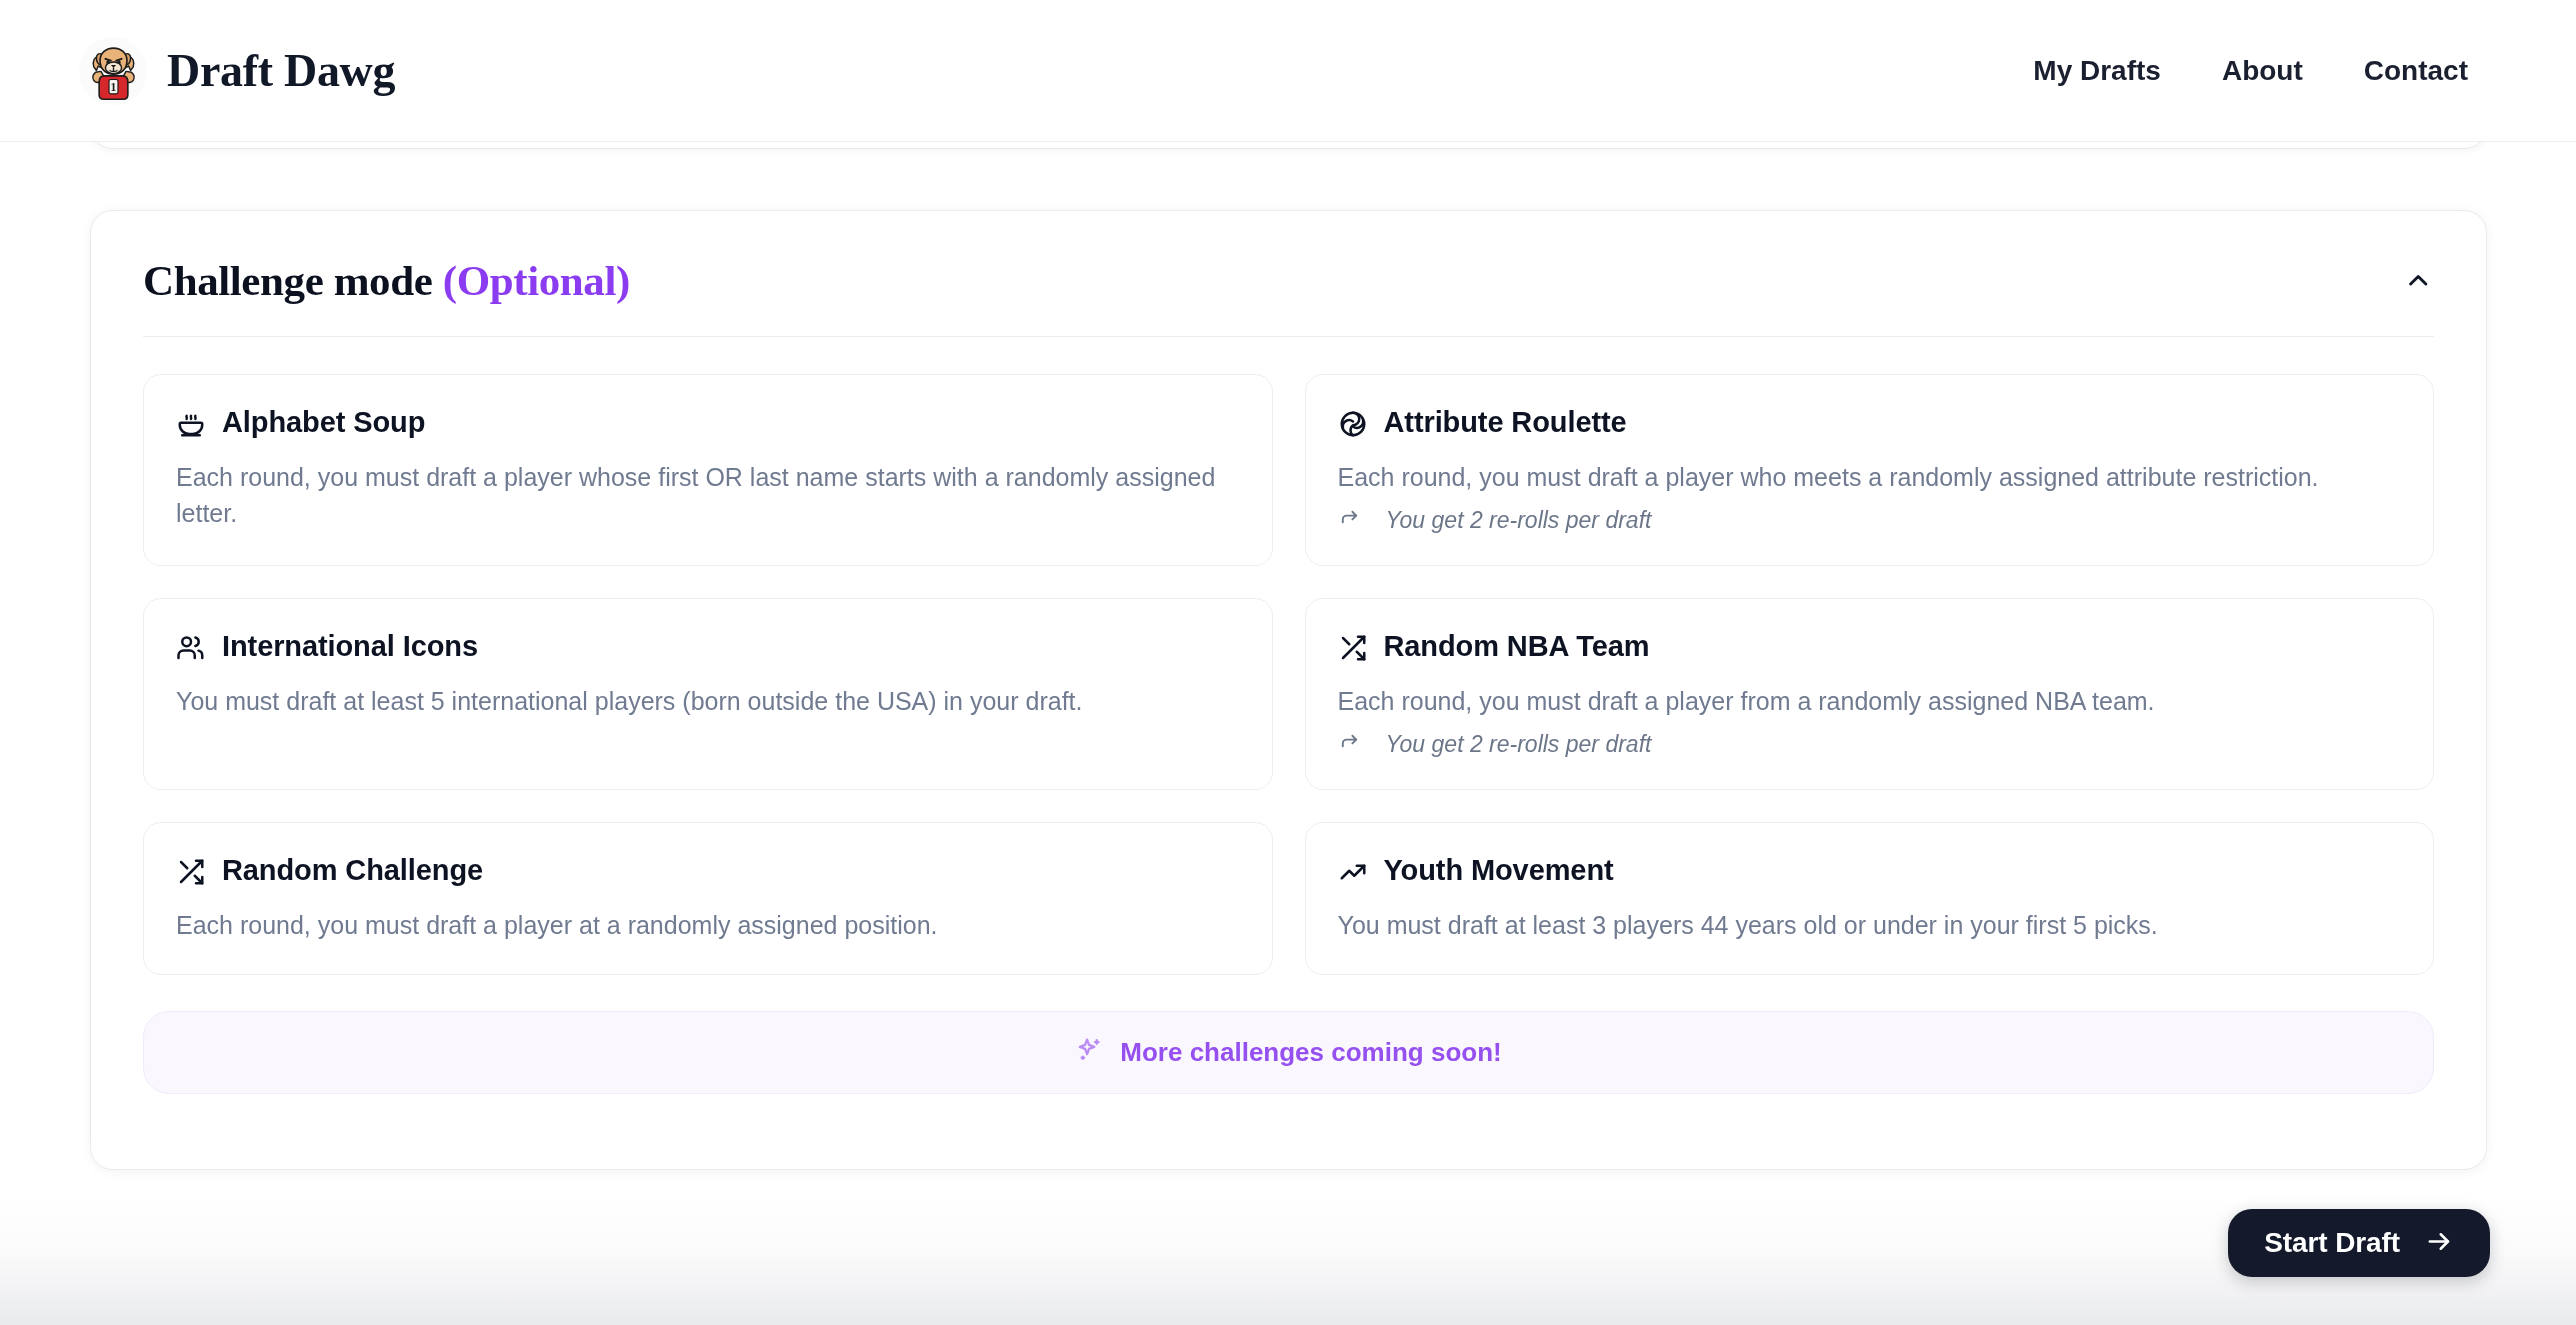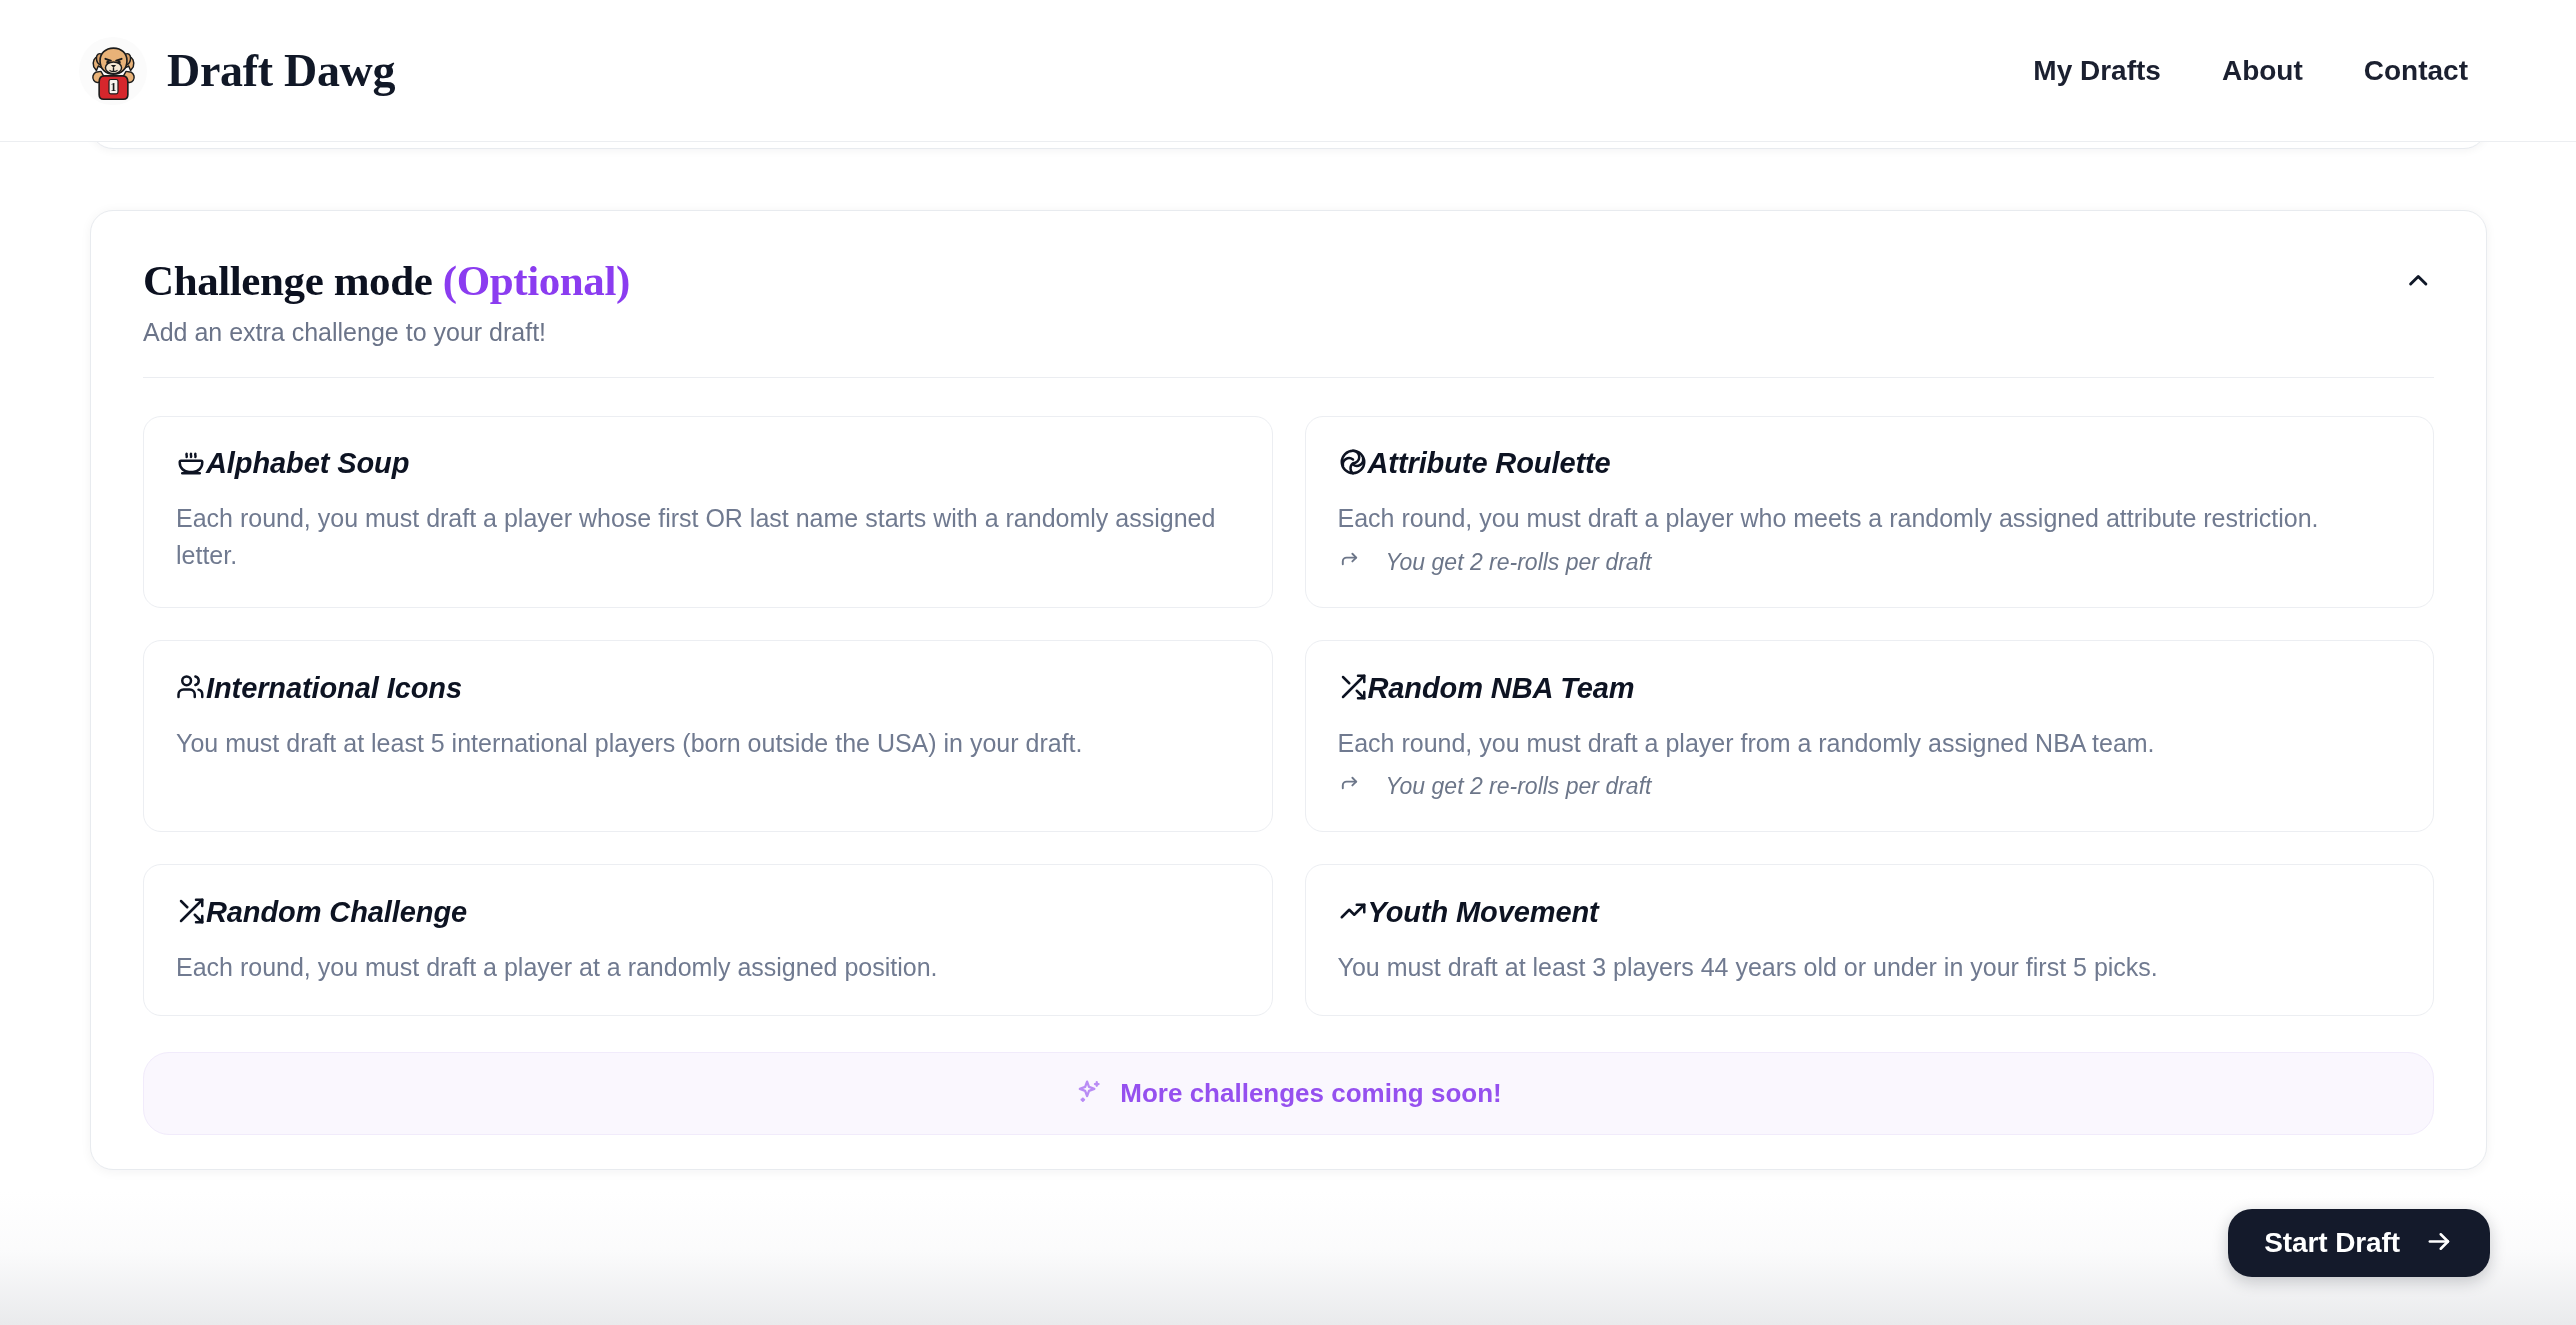--- a/index.html
+++ b/index.html
@@ -141,22 +141,22 @@
   .ch-card {
     background: #ffffff;
     border: 0.9px solid #eceef2;
     border-radius: 18px;
     padding: 30.5px 32px 30.5px 32px;
     min-height: 144px;
     cursor: pointer;
   }
   .ch-head {
     display: flex;
-    align-items: flex-start;
-    font-style: italic;
+    align-items: flex-end;
+    gap: 16px;
   }
   .ch-icon { flex: none; display: flex; align-items: center; }
   .ch-title {
     font-size: 29px;
     font-weight: 700;
     color: #0d1322;
     letter-spacing: -0.1px;
   }
   .ch-desc {
     margin-top: 20px;
@@ -269,21 +269,20 @@
 
   <div class="prev-card"></div>
 
   <section class="panel">
 
     <div class="panel-head">
       <h2 class="panel-title">
         <span>Challenge mode</span>
         <span class="optional">(Optional)</span>
       </h2>
-      <div class="panel-sub">Add an extra challenge to your draft!</div>
 
       <button class="collapse-btn">
         <span>
           <svg width="30.5" height="30.5" viewBox="0 0 24 24" fill="none" stroke="#101828" stroke-width="2.3" stroke-linecap="round" stroke-linejoin="round">
             <polyline points="18 15 12 9 6 15"></polyline>
           </svg>
         </span>
       </button>
     </div>
 

